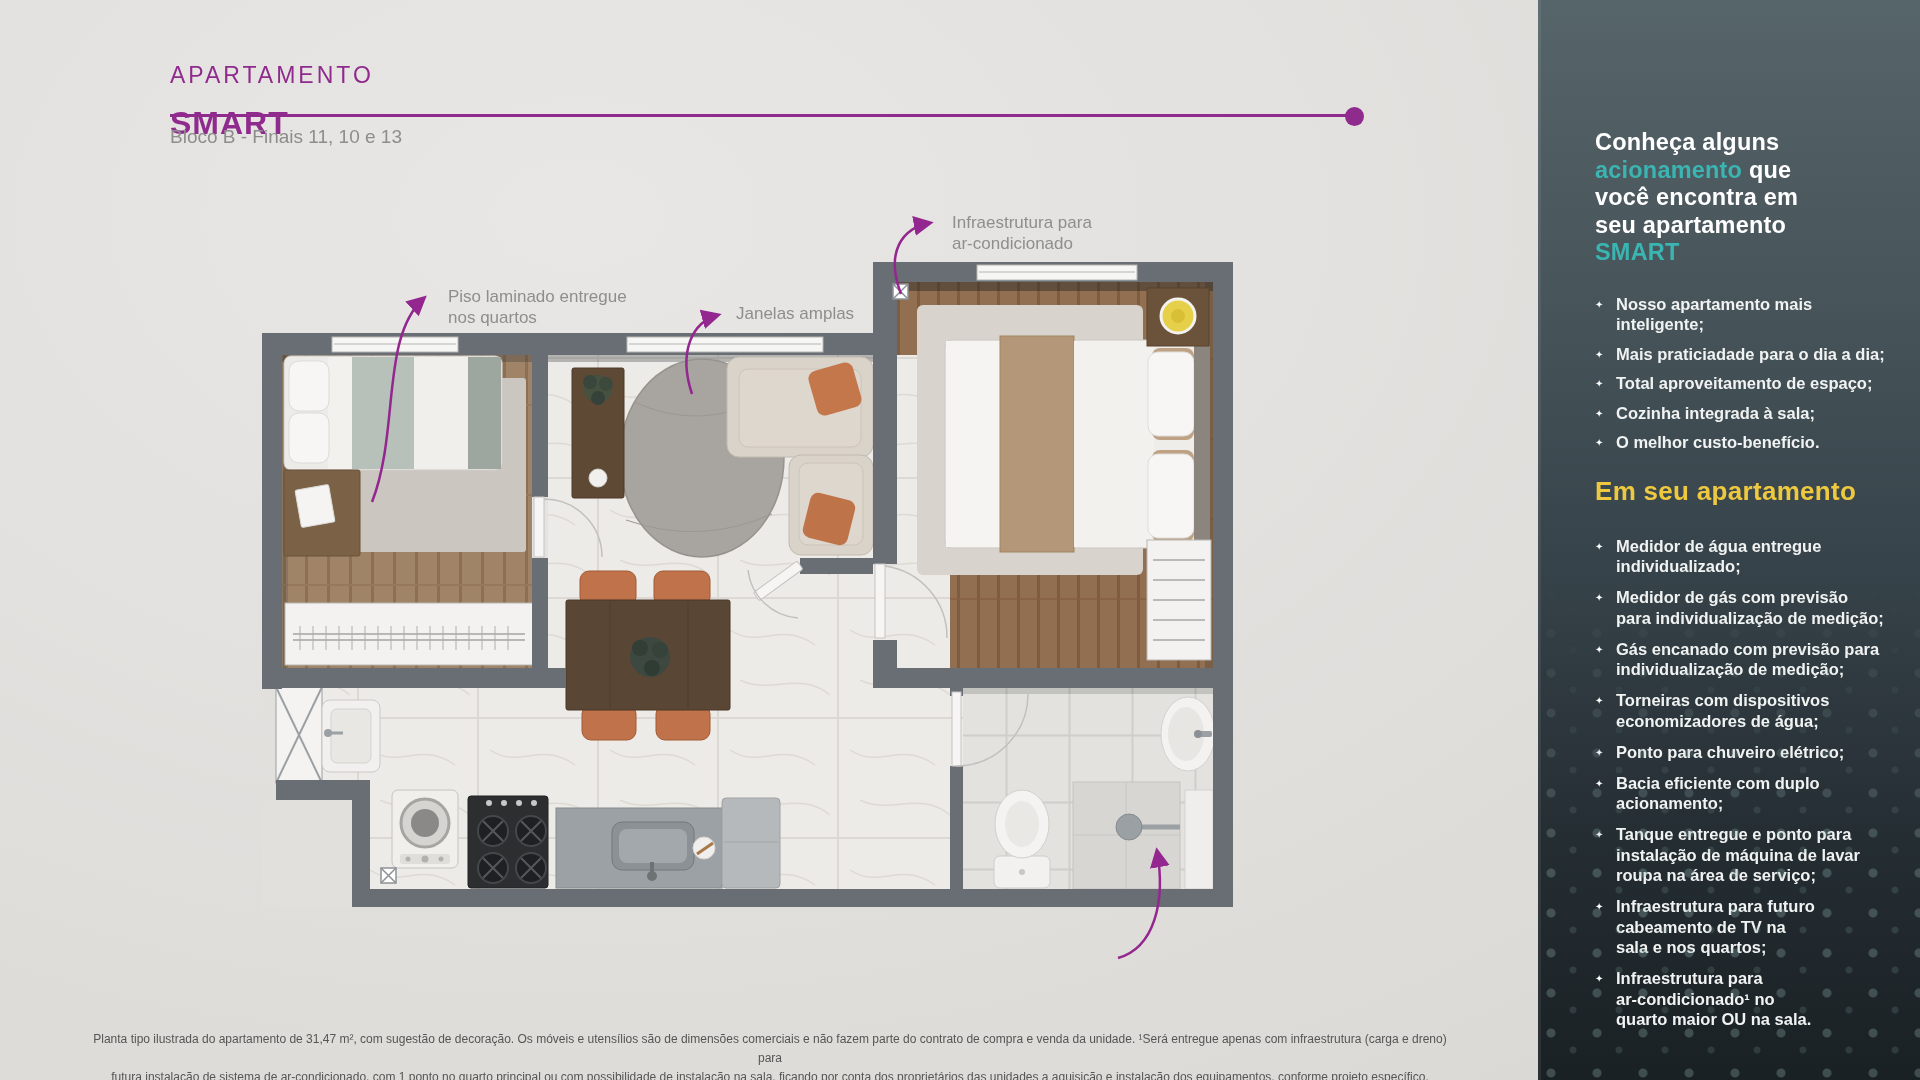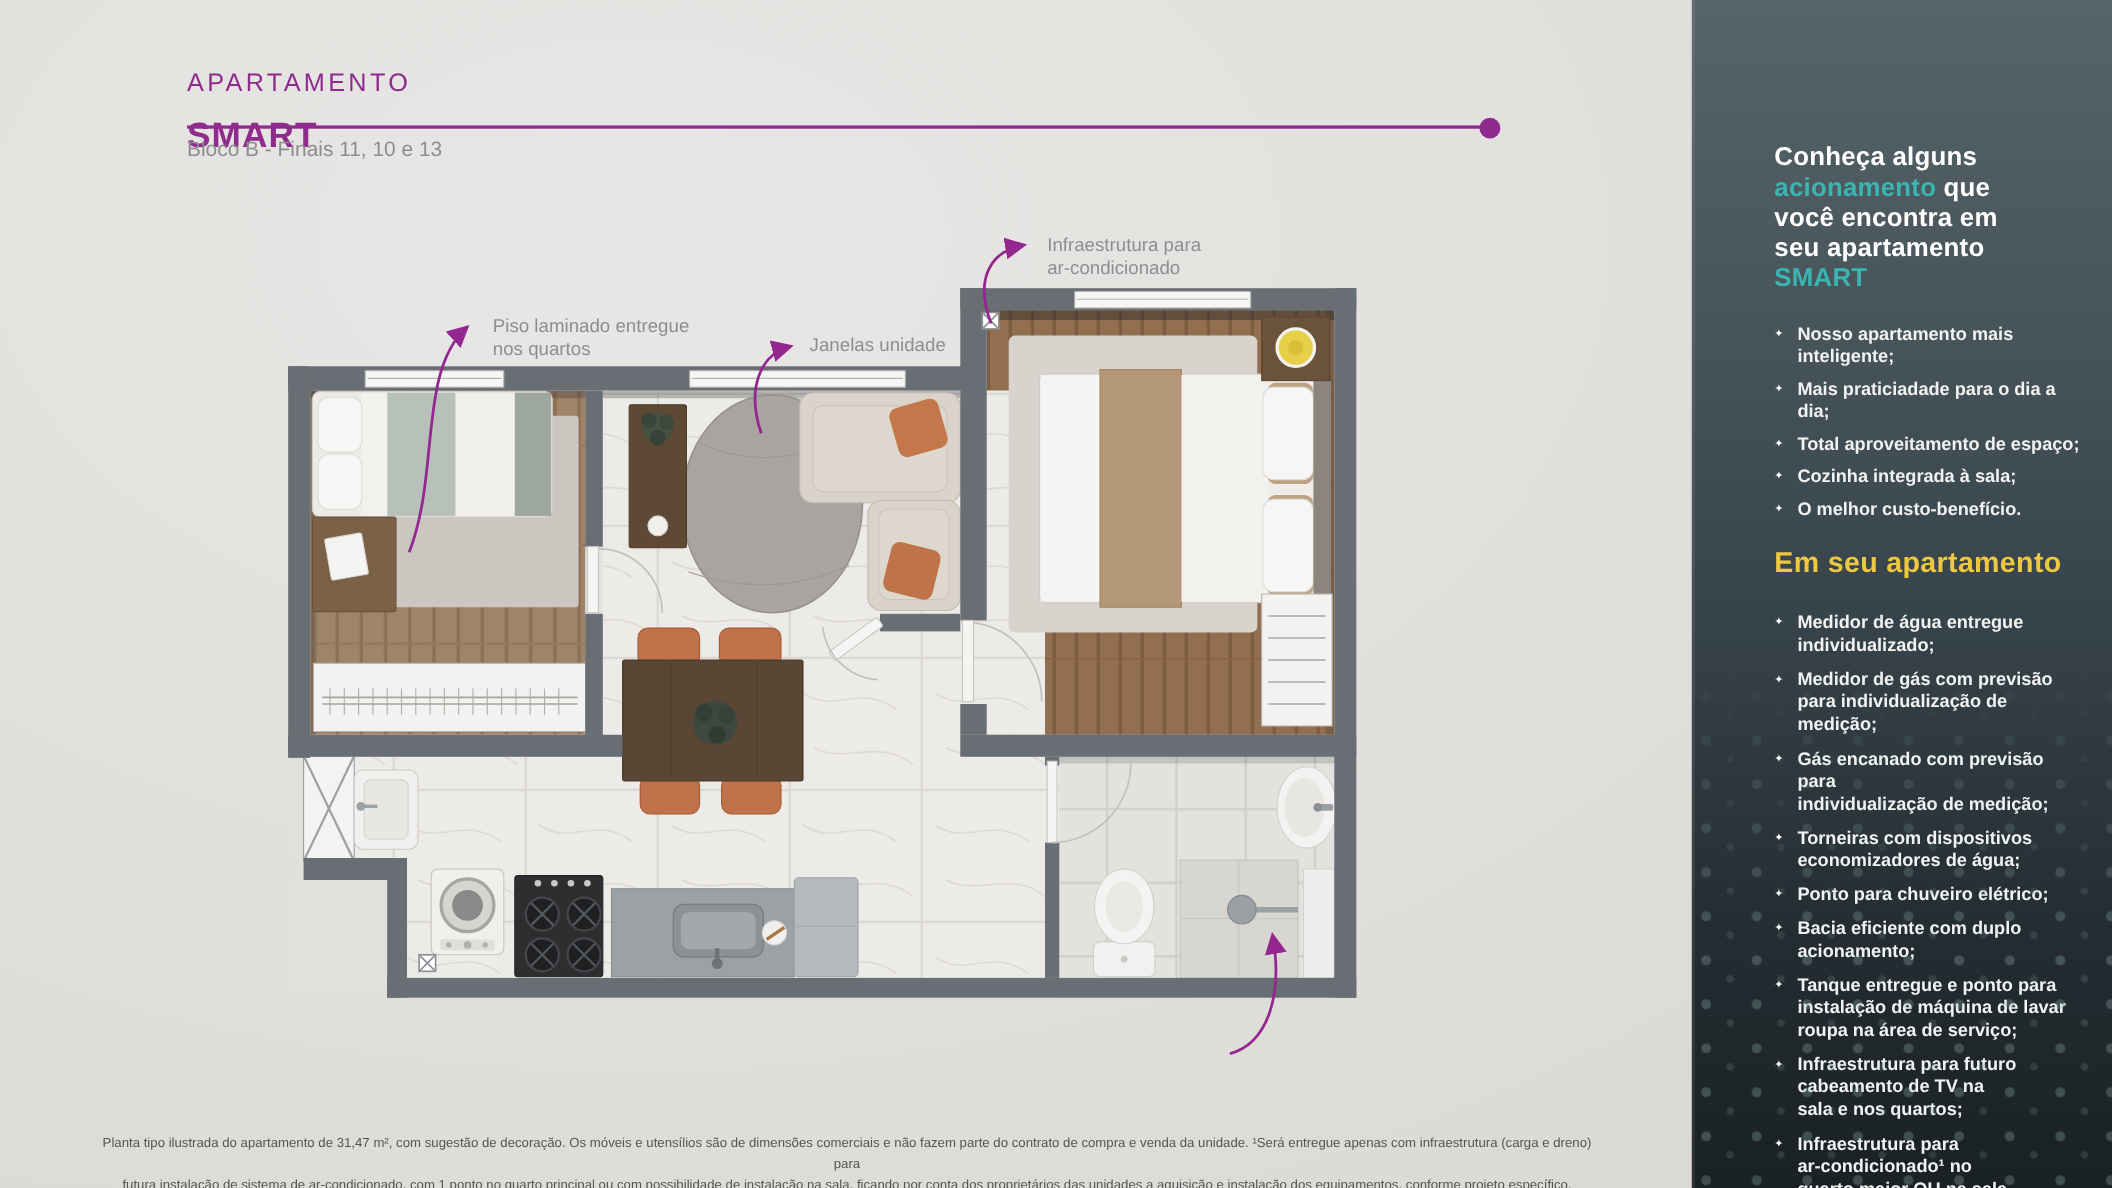--- a/index.html
+++ b/index.html
@@ -13,21 +13,21 @@
   .title-rule{position:absolute;left:170px;top:114px;width:1176px;height:3px;background:#8f2b8d;}
   .title-dot{position:absolute;left:1345px;top:107px;width:19px;height:19px;border-radius:50%;background:#8f2b8d;}
   .subtitle{position:absolute;left:170px;top:126px;font-size:19px;color:#8d8d8d;}
   
   .ann{position:absolute;color:#8e8e8e;font-size:17px;line-height:21px;white-space:pre-line;}
   .ann-center{text-align:center;}
   
   .plan-svg{position:absolute;left:230px;top:180px;width:1030px;height:820px;}
   
   .sidebar{position:absolute;left:1538px;top:0;width:382px;height:1080px;box-sizing:border-box;
-           padding:74px 28px 0 72px;color:#ffffff;
+           padding:74px 28px 0 54px;color:#ffffff;
            background:linear-gradient(180deg,#56656a 0%,#47545a 28%,#37434a 52%,#242d32 78%,#1a2125 100%);
            border-left:3px solid rgba(255,255,255,0.07);}
   .sidebar::after{content:"";position:absolute;left:0;right:0;bottom:0;height:46%;pointer-events:none;
            background-image:
              radial-gradient(circle at 10px 10px, rgba(150,180,178,0.30) 4px, rgba(150,180,178,0) 5px),
              radial-gradient(circle at 32px 27px, rgba(120,150,148,0.22) 3px, rgba(120,150,148,0) 4px);
            background-size:46px 40px;
            -webkit-mask-image:linear-gradient(180deg,transparent 0%,#000 55%);
            mask-image:linear-gradient(180deg,transparent 0%,#000 55%);}
   .sb-heading{font-size:23.5px;line-height:27.5px;font-weight:700;white-space:pre-line;letter-spacing:0.2px;}
@@ -352,21 +352,21 @@
     <g stroke="#93278f" stroke-width="2.5" fill="none">
       <path d="M372,502 C400,430 380,338 424,298" marker-end="url(#ah)"></path>
       <path d="M692,394 C678,352 692,322 718,315" marker-end="url(#ah)"></path>
       <path d="M901,294 C885,252 902,228 930,223" marker-end="url(#ah)"></path>
       <path d="M1118,958 C1154,948 1166,902 1157,851" marker-end="url(#ah)"></path>
     </g>
   </svg>
 
   <div class="ann" style="left:448px;top:286px;">Piso laminado entregue
 nos quartos</div>
-  <div class="ann" style="left:736px;top:303px;">Janelas unidade</div>
+  <div class="ann" style="left:736px;top:303px;">Janelas amplas</div>
   <div class="ann" style="left:952px;top:212px;">Infraestrutura para
 ar-condicionado</div>
 
   <aside class="sidebar">
     <div class="sb-heading">
       
     <span>Conheça alguns
 </span><span class="accent">acionamento</span><span> que
 você encontra em
 seu apartamento

